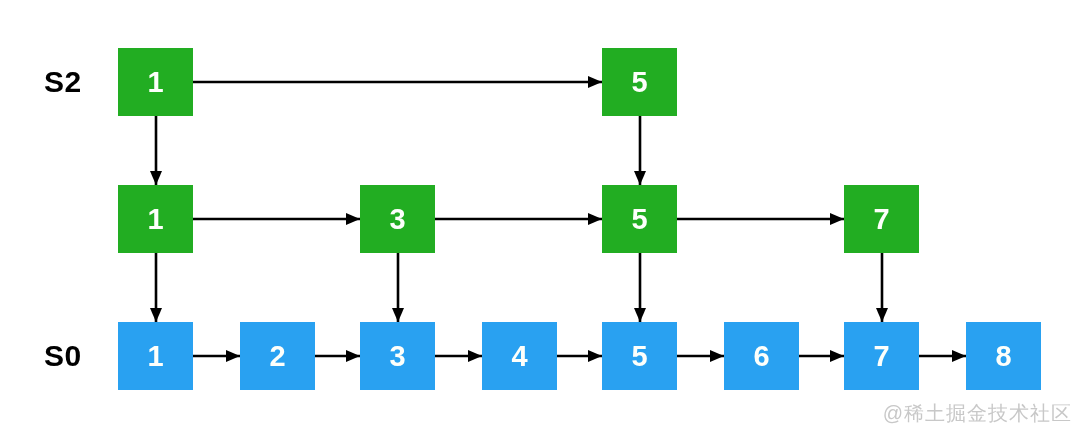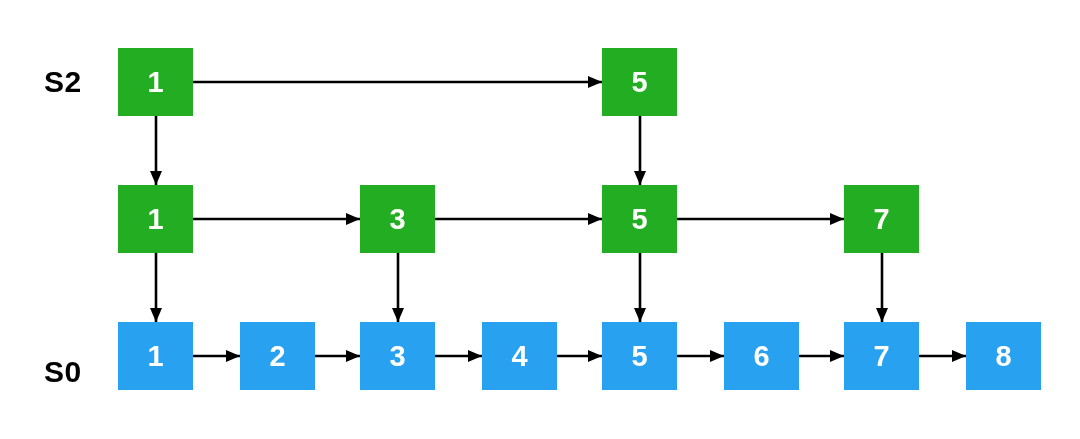--- a/index.html
+++ b/index.html
@@ -89,33 +89,34 @@
     <line x1="193" y1="356" x2="240" y2="356" marker-end="url(#ah)"></line>
     <line x1="315" y1="356" x2="360" y2="356" marker-end="url(#ah)"></line>
     <line x1="435" y1="356" x2="482" y2="356" marker-end="url(#ah)"></line>
     <line x1="557" y1="356" x2="602" y2="356" marker-end="url(#ah)"></line>
     <line x1="677" y1="356" x2="724" y2="356" marker-end="url(#ah)"></line>
     <line x1="799" y1="356" x2="844" y2="356" marker-end="url(#ah)"></line>
     <line x1="919" y1="356" x2="966" y2="356" marker-end="url(#ah)"></line>
   </svg>
 
   <div class="row-label" style="top:48px">S2</div>
-  <div class="row-label" style="top:338px">S0</div>
+  <div class="row-label" style="top:322px">S0</div>
 
   <div class="node green" style="left:118px;top:48px">1</div>
   <div class="node green" style="left:602px;top:48px">5</div>
 
   <div class="node green" style="left:118px;top:185px">1</div>
   <div class="node green" style="left:360px;top:185px">3</div>
   <div class="node green" style="left:602px;top:185px">5</div>
   <div class="node green" style="left:844px;top:185px">7</div>
 
   <div class="node blue" style="left:118px;top:322px">1</div>
   <div class="node blue" style="left:240px;top:322px">2</div>
   <div class="node blue" style="left:360px;top:322px">3</div>
   <div class="node blue" style="left:482px;top:322px">4</div>
   <div class="node blue" style="left:602px;top:322px">5</div>
   <div class="node blue" style="left:724px;top:322px">6</div>
   <div class="node blue" style="left:844px;top:322px">7</div>
   <div class="node blue" style="left:966px;top:322px">8</div>
 
+  <div class="watermark">@稀土掘金技术社区</div>
 
 </div>
 
 </body></html>

